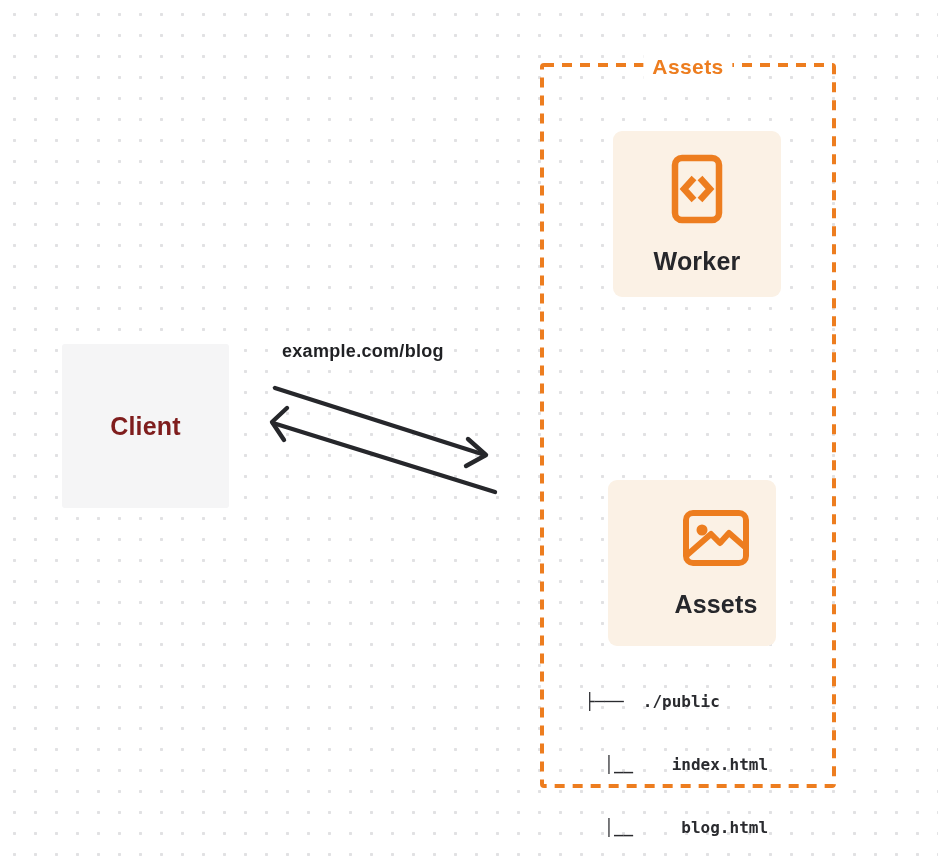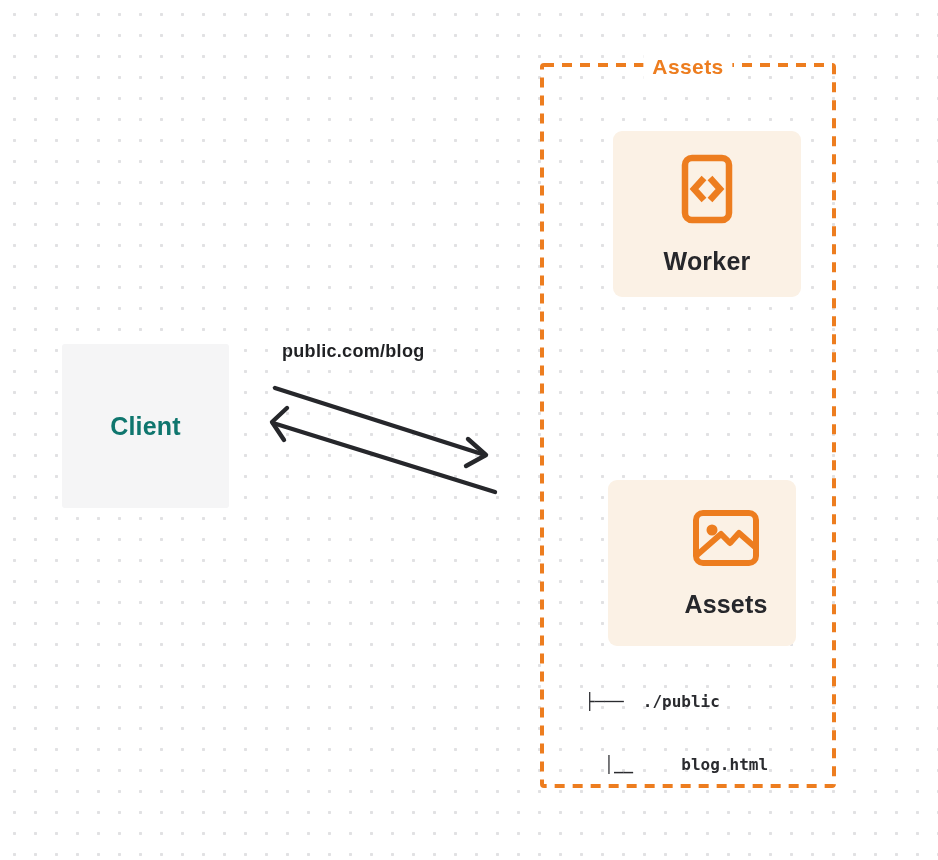--- a/index.html
+++ b/index.html
@@ -20,21 +20,21 @@
   
   .client-box {
     position: absolute;
     left: 62px; top: 344px;
     width: 167px; height: 164px;
     background: #f5f5f6;
     border-radius: 3px;
     display: flex; align-items: center; justify-content: center;
   }
   .client-box .label {
-    font-size: 25px; font-weight: bold; color: #0f766e; letter-spacing: 0.2px;
+    font-size: 25px; font-weight: bold; color: #7f1d1d; letter-spacing: 0.2px;
   }
 
   
   .request-label {
     position: absolute;
     left: 282px; top: 341px;
     font-size: 18px; font-weight: bold; color: #1f2023; letter-spacing: 0.3px;
     white-space: nowrap;
   }
   .arrows-svg { position: absolute; left: 250px; top: 365px; }
@@ -52,21 +52,21 @@
     transform: translate(-50%, -50%);
     background: #ffffff;
     padding: 0 9px;
     font-size: 21px; font-weight: bold; color: #ed7d1f; letter-spacing: 0.4px;
     white-space: nowrap;
   }
 
   
   .card {
     position: absolute;
-    width: 188px; height: 166px;
+    width: 168px; height: 166px;
     background: #fbf1e5;
     border-radius: 9px;
     display: flex; flex-direction: column; align-items: center; justify-content: center;
     gap: 25px;
   }
   .card-worker { left: 73px; top: 68px; }   
   .card-assets { left: 68px; top: 417px; padding-left: 48px; }
   .card .label {
     font-size: 25px; font-weight: bold; color: #26272b; letter-spacing: 0.2px;
     line-height: 1;
@@ -86,21 +86,21 @@
 </style>
 </head>
 <body>
 
 <div class="canvas">
 
   <div class="client-box">
     <span class="label">Client</span>
   </div>
 
-  <div class="request-label">public.com/blog</div>
+  <div class="request-label">example.com/blog</div>
 
   <svg class="arrows-svg" width="270" height="150" viewBox="0 0 270 150">
     <g fill="none" stroke="#26272b" stroke-width="4.4" stroke-linecap="round" stroke-linejoin="round">
       <g>
         <path d="M 25 23 L 235 90"></path>
         <path d="M 218 74 L 236 90 L 216 101"></path>
       </g>
       <g>
         <path d="M 245 127 L 23 58"></path>
         <path d="M 37 43 L 22 57 L 34 75"></path>
@@ -137,17 +137,18 @@
           <circle cx="19" cy="20" r="5.5" fill="#ed7d1f"></circle>
           <path d="M 4 45 L 28 24 L 37 33 L 46 23 L 62 37" clip-path="url(#imgclip)" stroke="#ed7d1f" stroke-width="6" stroke-linejoin="round"></path>
         </svg>
       </span>
       <span class="label">Assets</span>
     </div>
   </div>
 
   <div class="file-tree">
     <div>├───  ./public</div>
+    <div>  │__    index.html</div>
     <div>  │__     blog.html</div>
     
   </div>
 
 </div>
 
 </body></html>

